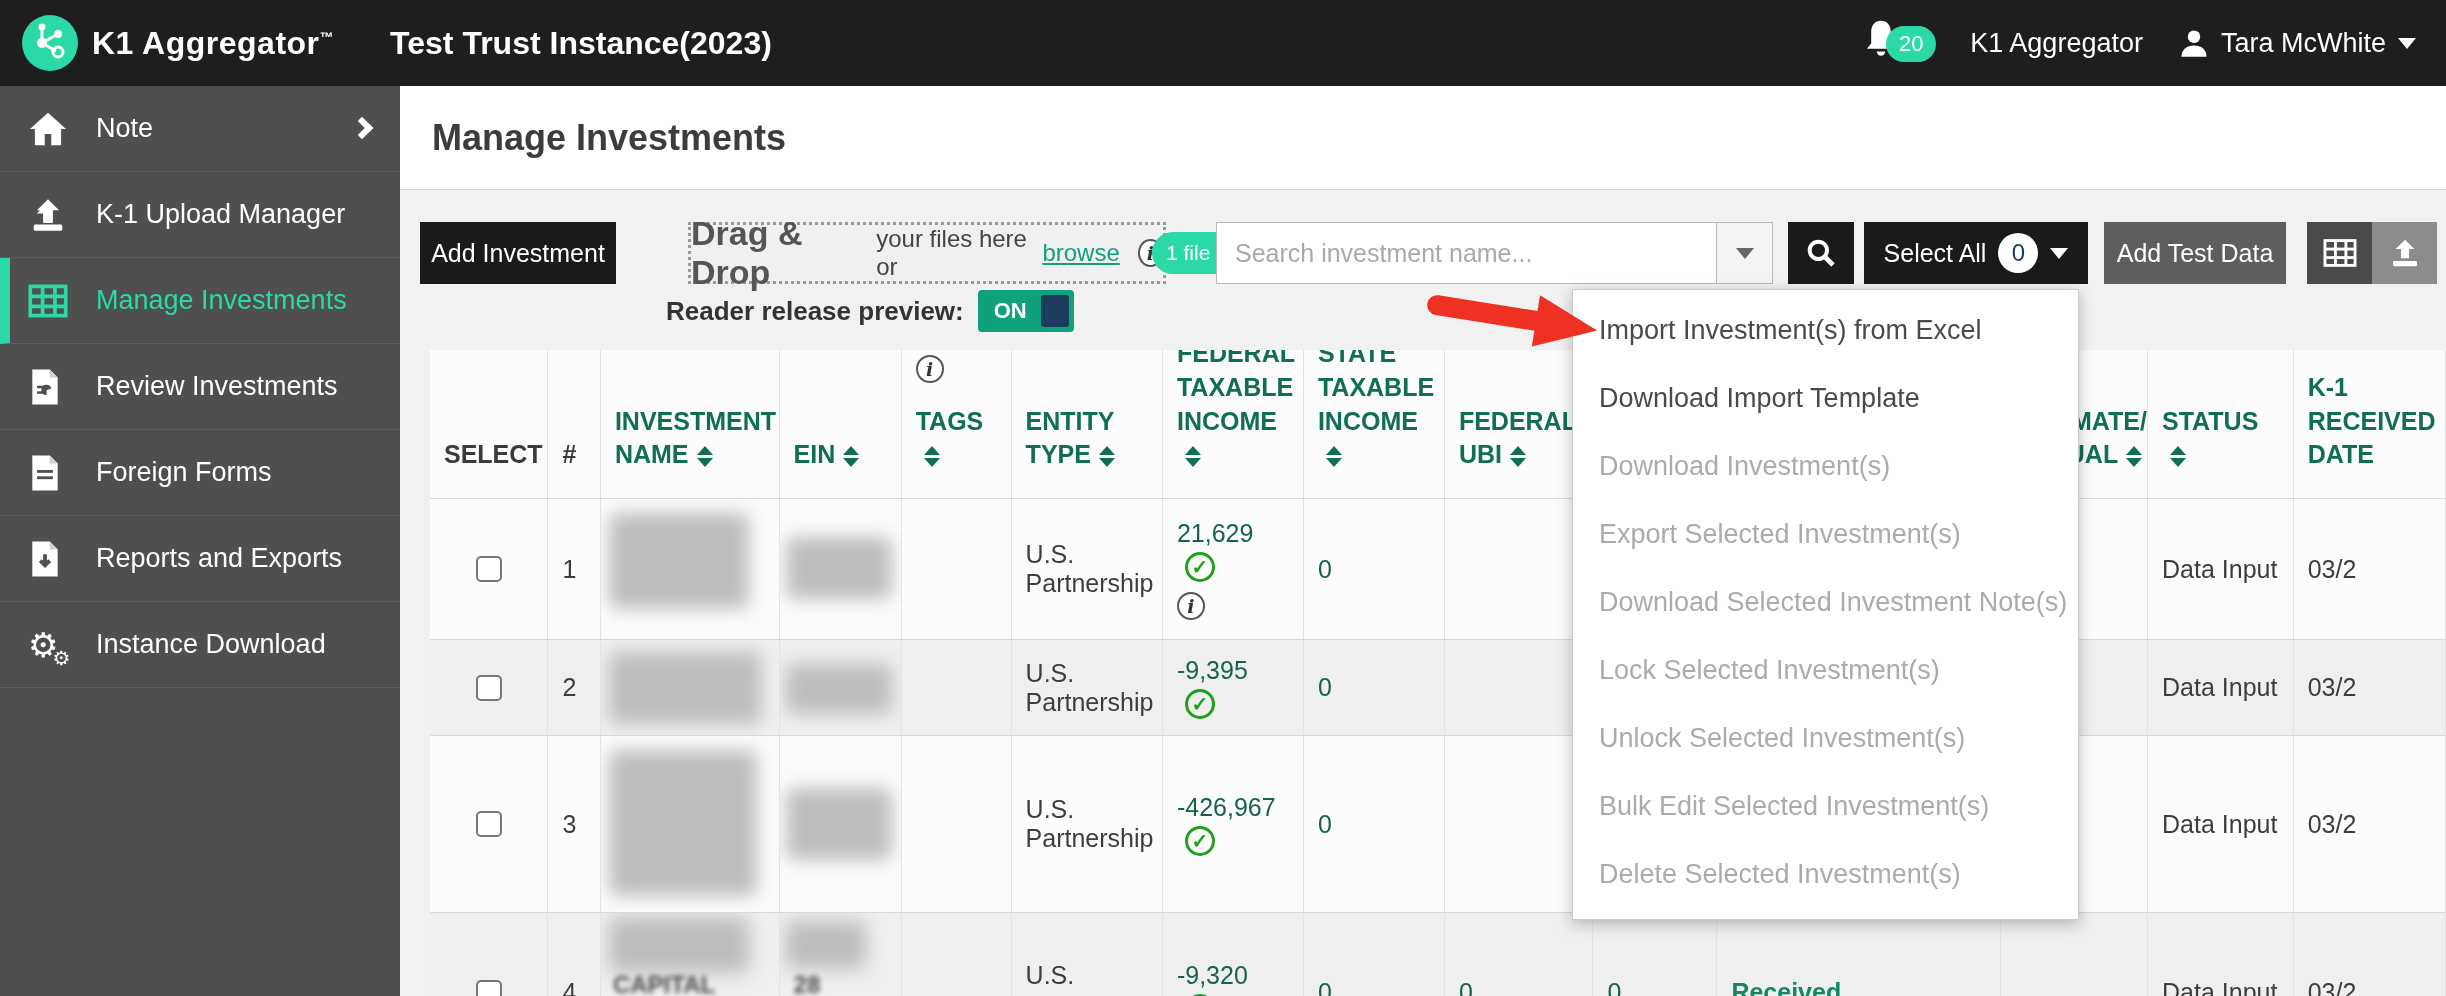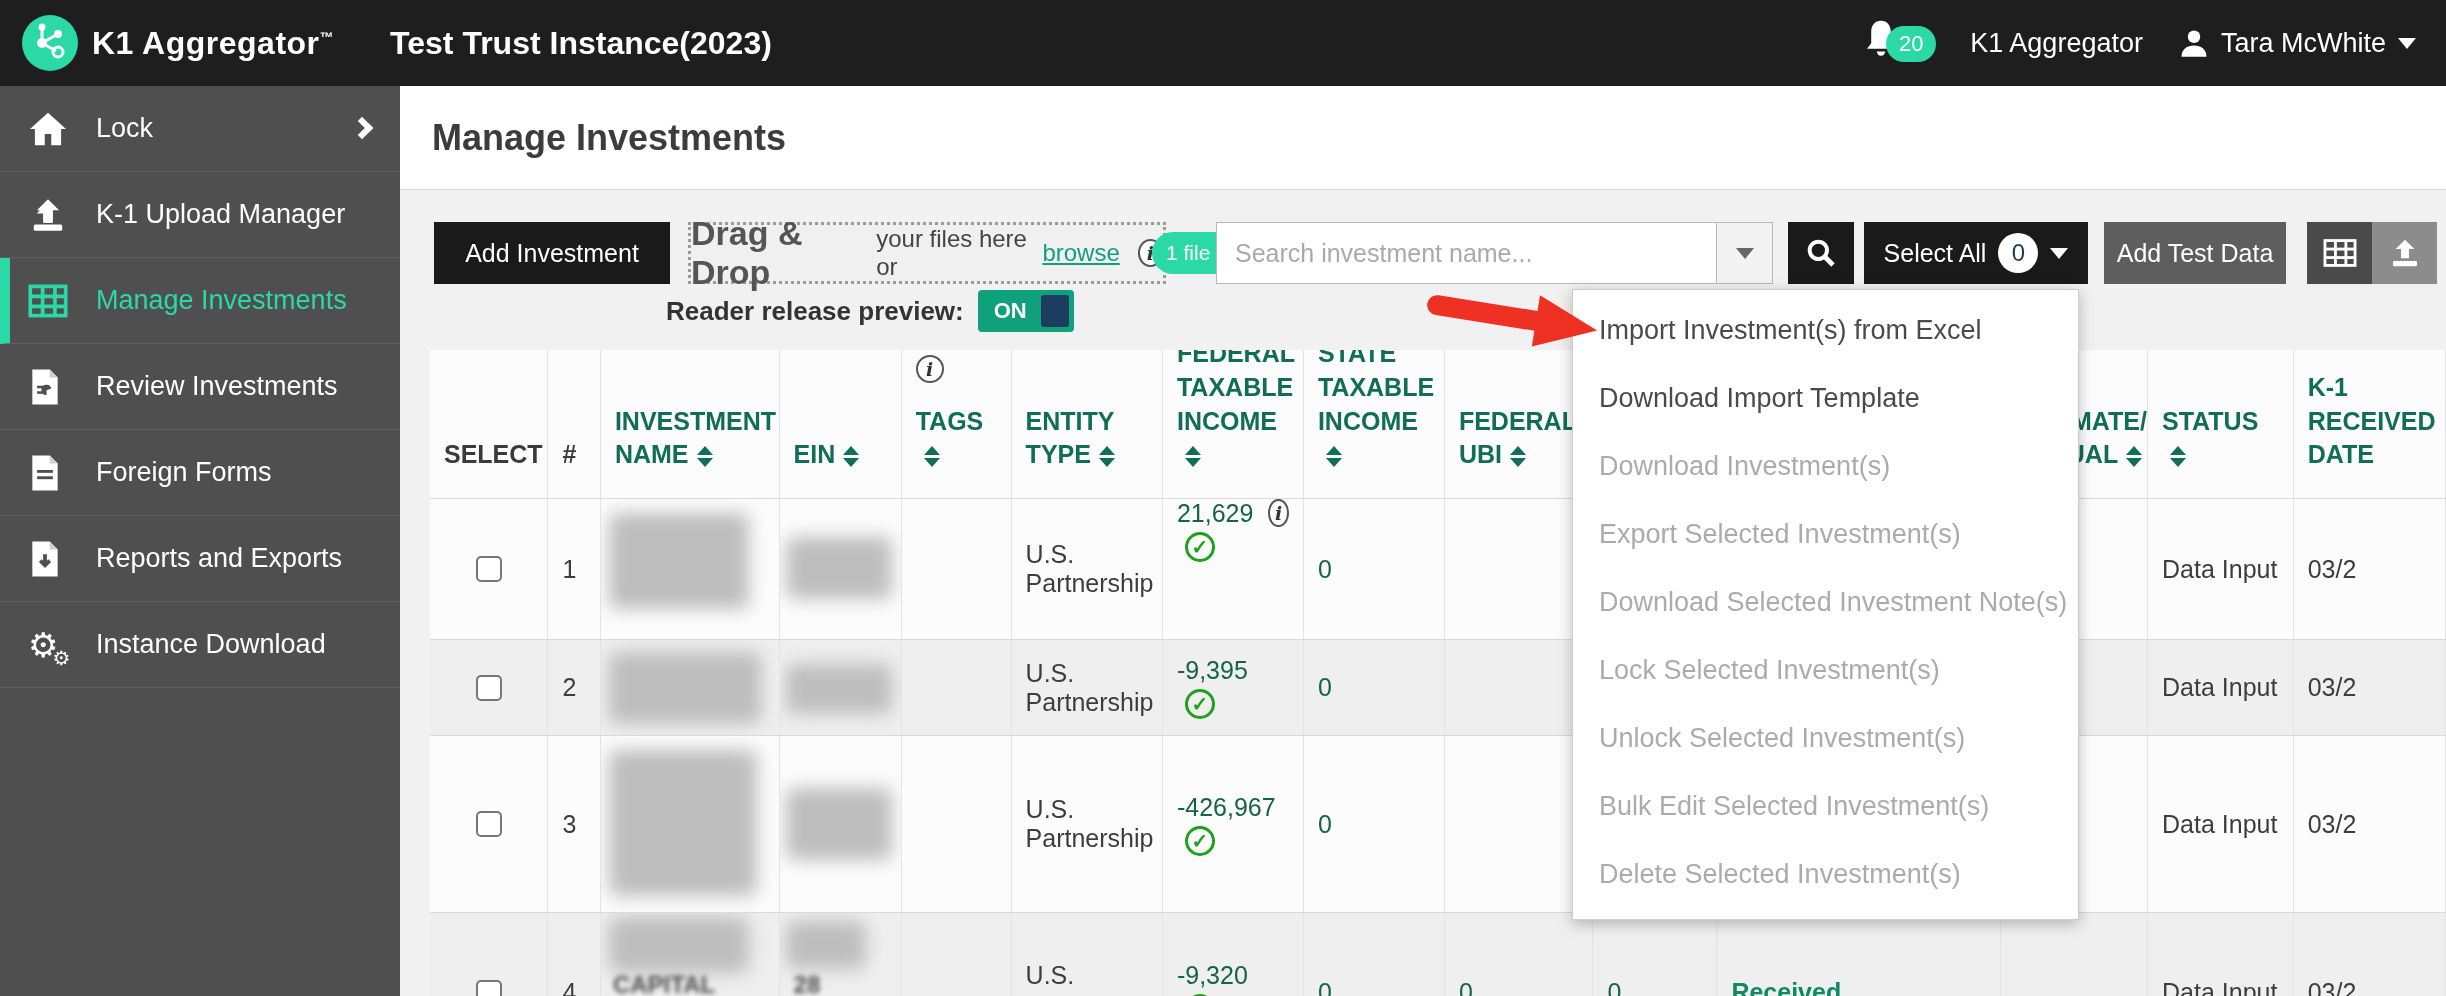--- a/index.html
+++ b/index.html
@@ -37,21 +37,21 @@
   
   .main { position:absolute; left:400px; top:86px; width:2046px; height:910px; background:#f1f1f1; }
   .title-band { position:absolute; left:0; top:0; width:2046px; height:104px; background:#fff;
                 border-bottom:1px solid #d8d8d8; display:flex; align-items:center; }
   .page-title { font-size:36px; font-weight:bold; color:#3c3c3c; margin-left:32px; }
 
   
   .btn { display:flex; align-items:center; justify-content:center; color:#fff; font-size:25px; cursor:pointer; }
   .btn-black { background:#1a1a1a; }
   .btn-gray { background:#5e5e5e; }
-  .add-investment { position:absolute; left:34px; top:136px; width:236px; height:62px; }
+  .add-investment { position:absolute; left:20px; top:136px; width:196px; height:62px; }
   .dropzone { position:absolute; left:262px; top:136px; width:478px; height:62px; background:#f0f0f0;
               border:3px dotted #9a9a9a; display:flex; align-items:center; justify-content:center; gap:8px;margin-left:26px; }
   .dz-big { font-size:34px; font-weight:bold; color:#555; }
   .dz-small { font-size:24px; color:#444; }
   .dz-link { font-size:24px; color:#12a07c; text-decoration:underline; cursor:pointer; }
   .i-circle { display:inline-flex; width:28px; height:28px; border:2px solid #555; border-radius:50%;
               align-items:center; justify-content:center; font-family:"DejaVu Serif", serif;
               font-style:italic; font-weight:bold; font-size:19px; color:#333; background:#fff; }
   .dz-info { margin-left:10px; }
   .file-pill { position:absolute; left:752px; top:146px; width:84px; height:42px; background:#2bd9a7;
@@ -99,21 +99,21 @@
   .sort { display:inline-flex; flex-direction:column; gap:3px; margin-left:8px; vertical-align:middle; }
   .sort i { display:block; width:0; height:0; border-left:8px solid transparent; border-right:8px solid transparent; }
   .sort .up { border-bottom:9px solid #0f6e54; }
   .sort .dn { border-top:9px solid #0f6e54; }
   .r1 { height:141px; } .r2 { height:96px; } .r3 { height:177px; } .r4 { height:160px; }
   .checkbox { width:26px; height:26px; border:2px solid #777; border-radius:5px; background:#fff; cursor:pointer; }
   .green-val { color:#14634a; }
   .check-ic { display:inline-flex; width:30px; height:30px; border:3px solid #1fa01f; border-radius:50%;
               color:#1fa01f; font-size:20px; font-weight:bold; align-items:center; justify-content:center;
               margin-left:8px; flex:0 0 auto; }
-  .fed-cell { flex-direction:row; align-items:flex-start; justify-content:center; gap:10px; }
+  .fed-cell { flex-direction:column; align-items:flex-start; justify-content:center; gap:10px; }
   .fed-line { display:flex; align-items:center; flex-wrap:wrap; gap:4px; }
   .received { color:#0f8a63; font-weight:bold; }
   .blur { position:absolute; background:#bdbdbd; filter:blur(9px); border-radius:8px; }
   .blur-txt { position:absolute; filter:blur(2.5px); color:#4a4a4a; font-weight:bold; font-size:24px; }
 
   
   .menu { position:absolute; left:1572px; top:289px; width:507px; height:631px; background:#fff;
           border:1px solid #ccc; box-shadow:0 4px 14px rgba(0,0,0,.25); z-index:30; padding-top:6px; }
   .menu-item { height:68px; display:flex; align-items:center; padding-left:26px; font-size:27px;
                color:#4a4a4a; cursor:pointer; }
@@ -163,21 +163,21 @@
     </div>
   </header>
 
   <aside class="sidebar">
     <div class="side-item">
       <span class="sicon">
         <svg width="40" height="36" viewBox="0 0 24 22">
             <path d="M12 1 1 11h3v10h6v-7h4v7h6V11h3z" fill="#fff"></path>
           </svg>
       </span>
-      <span>Lock</span>
+      <span>Note</span>
       <span class="chev"></span>
     </div>
     <div class="side-item">
       <span class="sicon">
         <svg width="40" height="38" viewBox="0 0 24 24">
             <path d="M12 2 5 10h4v6h6v-10z" fill="#fff" transform="translate(0,1)"></path>
             <path d="M12 2 5 9h4v7h6V9h4z" fill="#fff"></path>
             <rect x="3" y="18" width="18" height="4" rx="1" fill="#fff"></rect>
           </svg>
       </span>

